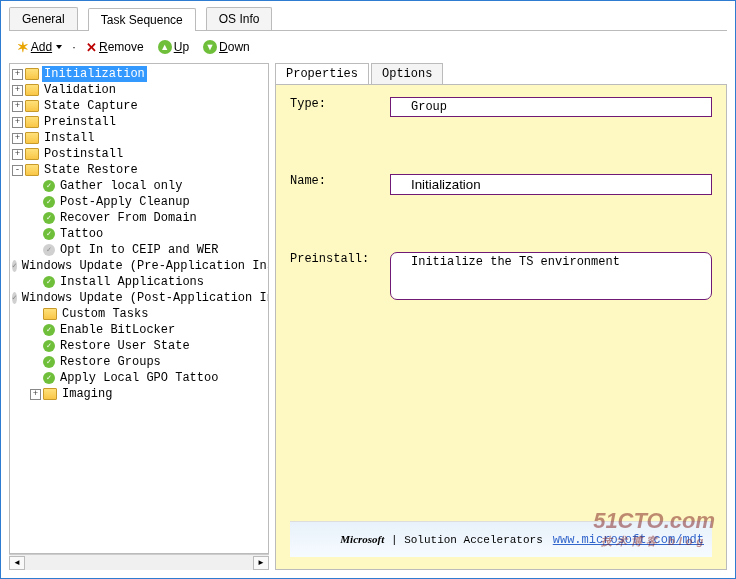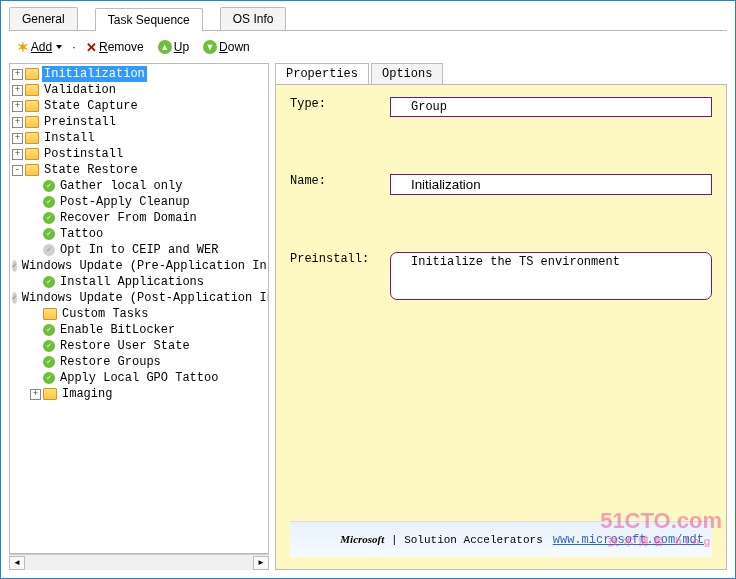--- a/index.html
+++ b/index.html
@@ -3,21 +3,21 @@
 <meta charset="utf-8">
 <style>
 * { box-sizing: border-box; margin: 0; padding: 0; }
 body { font-family: "Segoe UI", Tahoma, sans-serif; font-size: 12px; background: #fff; width: 736px; height: 579px; overflow: hidden; position: relative; }
 .window { border: 1px solid #2e7cd1; width: 736px; height: 579px; background: #fff; display: flex; flex-direction: column; }
 .titlebar { background: #5da2e8; color: #000; height: 28px; display: flex; align-items: center; position: relative; }
 .titlebar-title { flex: 1; text-align: center; font-size: 12px; }
 .close-btn { width: 48px; height: 22px; background: #c75050; color: #fff; display: flex; align-items: center; justify-content: center; cursor: pointer; position: absolute; right: 0; top: 0; }
 .close-btn svg { width: 10px; height: 10px; }
 .content { flex: 1; padding: 6px 8px 8px 8px; display: flex; flex-direction: column; }
-.tabs { display: flex; gap: 15px; border-bottom: 1px solid #bbb; align-items: center; }
+.tabs { display: flex; gap: 8px; border-bottom: 1px solid #bbb; align-items: center; }
 .tab { padding: 4px 12px; border: 1px solid #bbb; border-bottom: none; background: #f4f4f4; cursor: pointer; margin-right: 2px; border-radius: 2px 2px 0 0; }
 .tab.active { background: #fff; position: relative; top: 1px; }
 .toolbar { display: flex; align-items: center; padding: 6px 4px; gap: 6px; }
 .tb-btn { display: flex; align-items: center; gap: 2px; cursor: pointer; padding: 2px 4px; }
 .tb-btn u { text-decoration: underline; }
 .arrow-down { border-left: 3px solid transparent; border-right: 3px solid transparent; border-top: 4px solid #000; margin-left: 2px; }
 .icon-add { color: #e8a400; font-weight: bold; font-size: 14px; }
 .icon-remove { color: #b00; font-weight: bold; font-size: 13px; }
 .icon-up, .icon-down { width: 14px; height: 14px; border-radius: 50%; background: #6fbf3b; color: #fff; display: flex; align-items: center; justify-content: center; font-size: 9px; }
 .main-panes { display: flex; flex: 1; gap: 6px; overflow: hidden; }
@@ -40,21 +40,21 @@
 .prop-label { width: 100px; }
 .prop-value { flex: 1; border: 1px solid #701a75; padding: 2px 20px; background: #fff; min-height: 18px; }
 .prop-value.textarea { min-height: 48px; border-radius: 7px; }
 .footer { margin-top: auto; height: 36px; display: flex; align-items: center; justify-content: flex-end; gap: 10px; background: linear-gradient(#e8f1fa,#f6fbff); border-top: 1px solid #ddd; padding: 0 8px; }
 .footer-brand { font-size: 11px; }
 .footer-brand b { font-style: italic; font-family: "Segoe UI"; }
 .footer-link { font-size: 12px; color: #3366cc; text-decoration: underline; cursor: pointer; }
 .scrollbar-h { height: 16px; border-top: 1px solid #ccc; display: flex; align-items: center; background: #f0f0f0; }
 .sb-btn { width: 16px; height: 14px; border: 1px solid #bbb; background: #f9f9f9; display: flex; align-items: center; justify-content: center; font-size: 8px; cursor: pointer; }
 .sb-track { flex: 1; height: 14px; }
-.watermark { position: absolute; right: 14px; bottom: 30px; color: #ec4899; font-size: 22px; font-weight: bold; opacity: .5; pointer-events: none; font-family: Arial; }
+.watermark { position: absolute; right: 21px; bottom: 30px; color: #7f1d1d; font-size: 22px; font-weight: bold; opacity: .5; pointer-events: none; font-family: Arial; font-style: italic; }
 .watermark small { font-size: 11px; display: block; letter-spacing: 4px; text-align: center; }
 </style>
 </head>
 <body>
 
 <div class="window">
 
   <div class="content">
     <div class="tabs">
       <div class="tab">General</div>

